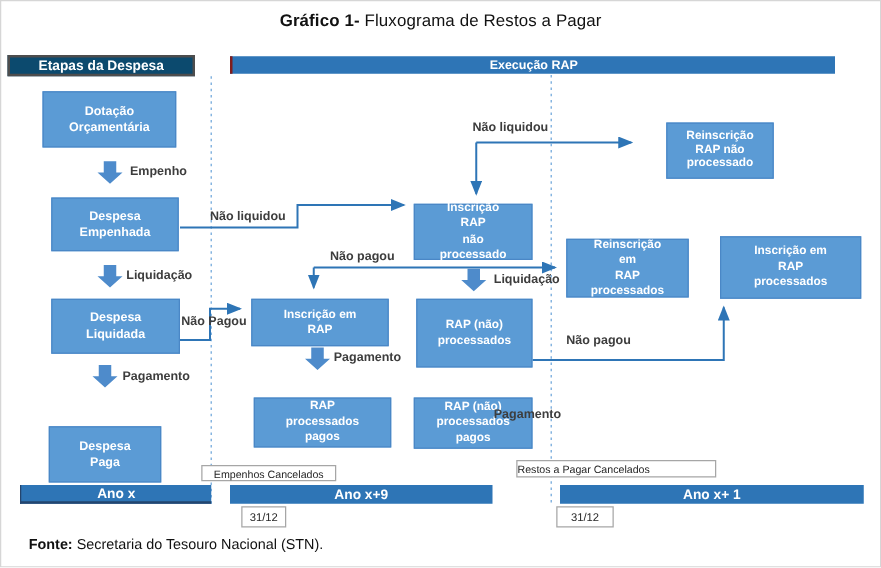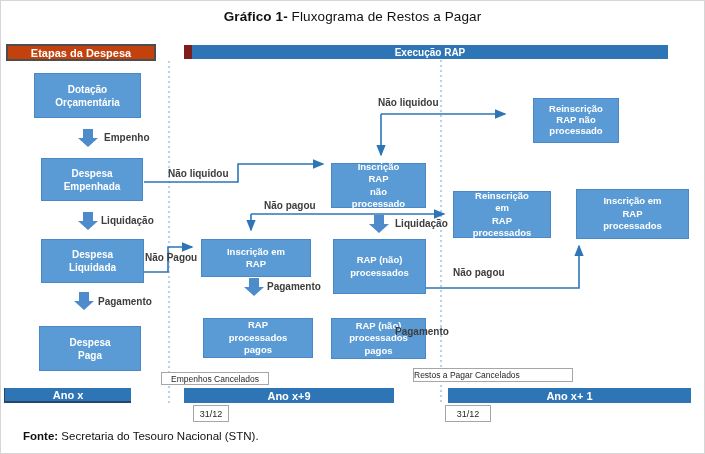--- a/index.html
+++ b/index.html
@@ -12,23 +12,23 @@
   .title{
     position:absolute;top:8px;left:0;width:100%;text-align:center;
     font-size:13.5px;color:#111;letter-spacing:.1px;
   }
   .title b{font-weight:bold;}
   .hdr-bar{
     position:absolute;background:#2E75B6;color:#fff;font-weight:bold;
     display:flex;align-items:center;justify-content:center;
   }
   .hdr-etapas{left:5px;top:43px;width:150px;height:17px;font-size:11px;
-    background:#c2410c;border:2px solid #4d4d4d;}
+    background:#0c4a6e;border:2px solid #4d4d4d;}
   .hdr-exec{left:183px;top:44px;width:484px;height:14px;font-size:10px;
-    border-left:8px solid #7f1d1d;}
+    border-left:2px solid #7f1d1d;}
   .box{
     position:absolute;background:#5B9BD5;border:1px solid #4a87c6;
     color:#fff;font-weight:bold;font-size:9.5px;line-height:1.3;
     display:flex;align-items:center;justify-content:center;text-align:center;
     white-space:pre-line;padding:18px;
   }
   .flow-label{
     position:absolute;color:#3d3d3d;font-size:10px;font-weight:bold;
     white-space:nowrap;
   }
@@ -85,21 +85,21 @@
     <path d="M248,277 L258,277 L258,286 L263,286 L253,295 L243,286 L248,286 Z" fill="#4E8BCB"></path>
     <path d="M375,323 L385,323 L385,332 L390,332 L380,341 L370,332 L375,332 Z" fill="#4E8BCB"></path>
   </svg>
 
   <div class="box" style="left:33px;top:72px;width:107px;height:45px;font-size:10px;">Dotação
 Orçamentária</div>
   <div class="box" style="left:40px;top:157px;width:102px;height:43px;font-size:10px;">Despesa
 Empenhada</div>
   <div class="box" style="left:40px;top:238px;width:103px;height:44px;font-size:10px;">Despesa
 Liquidada</div>
-  <div class="box" style="left:38px;top:325px;width:102px;height:45px;font-size:10px;">Despesa Paga</div>
+  <div class="box" style="left:38px;top:340px;width:90px;height:45px;font-size:10px;">Despesa Paga</div>
 
   <div class="box" style="left:330px;top:162px;width:95px;height:45px;">Inscrição RAP
 não processado</div>
   <div class="box" style="left:200px;top:238px;width:110px;height:38px;">Inscrição em RAP</div>
   <div class="box" style="left:332px;top:238px;width:93px;height:55px;">RAP (não)
 processados</div>
   <div class="box" style="left:202px;top:317px;width:110px;height:40px;">RAP processados
 pagos</div>
   <div class="box" style="left:330px;top:317px;width:95px;height:41px;">RAP (não)
 processados pagos</div>
@@ -122,21 +122,21 @@
   <div class="flow-label" style="left:394px;top:217px;">Liquidação</div>
   <div class="flow-label" style="left:266px;top:280px;">Pagamento</div>
   <div class="flow-label" style="left:394px;top:325px;">Pagamento</div>
   <div class="flow-label" style="left:452px;top:266px;">Não pagou</div>
 
   <div class="tag" style="left:116px;top:371px;width:108px;height:13px;">Empenhos Cancelados</div>
   <div class="tag" style="left:368px;top:367px;width:160px;height:14px;justify-content:flex-start;">Restos a Pagar Cancelados</div>
   <div class="tag" style="left:148px;top:404px;width:36px;height:17px;font-size:9px;">31/12</div>
   <div class="tag" style="left:400px;top:404px;width:46px;height:17px;font-size:9px;">31/12</div>
 
-  <div class="year-bar year-x" style="left:3px;width:127px;">Ano x</div>
+  <div class="year-bar year-x" style="left:15px;width:153px;">Ano x</div>
   <div class="year-bar" style="left:183px;width:210px;">Ano x+9</div>
   <div class="year-bar" style="left:447px;width:243px;">Ano x+ 1</div>
 
   <div class="fonte">
     <b>Fonte:</b><span> Secretaria do Tesouro Nacional (STN).</span>
   </div>
 
 </div>
 
 </body></html>

